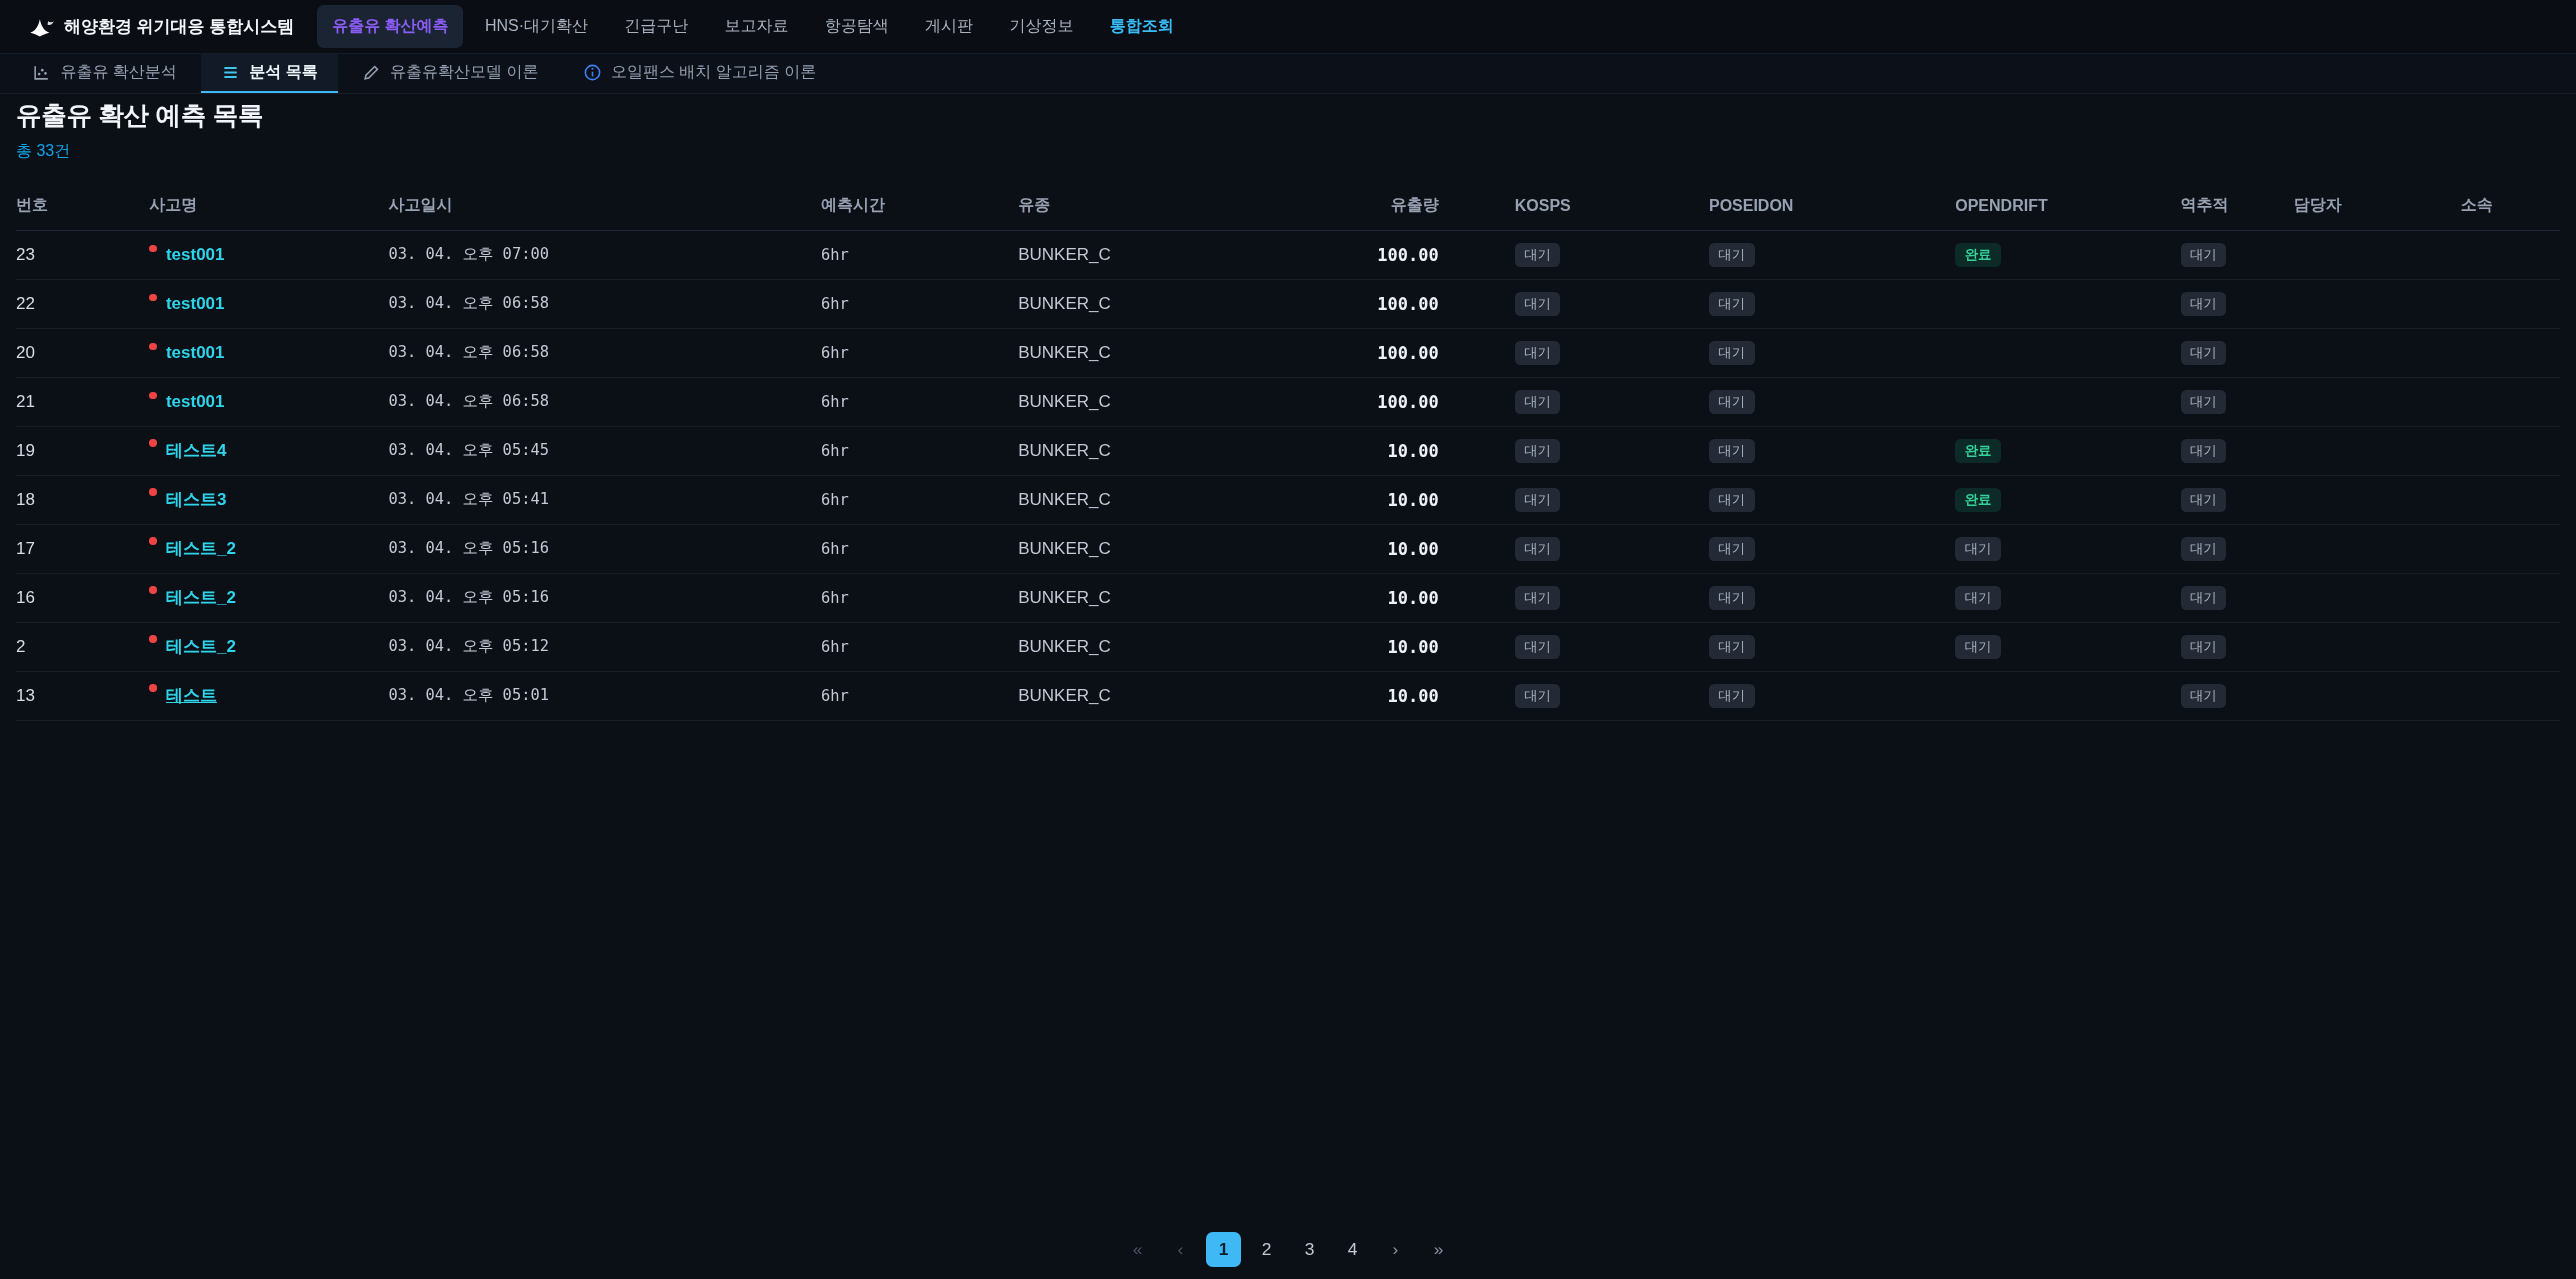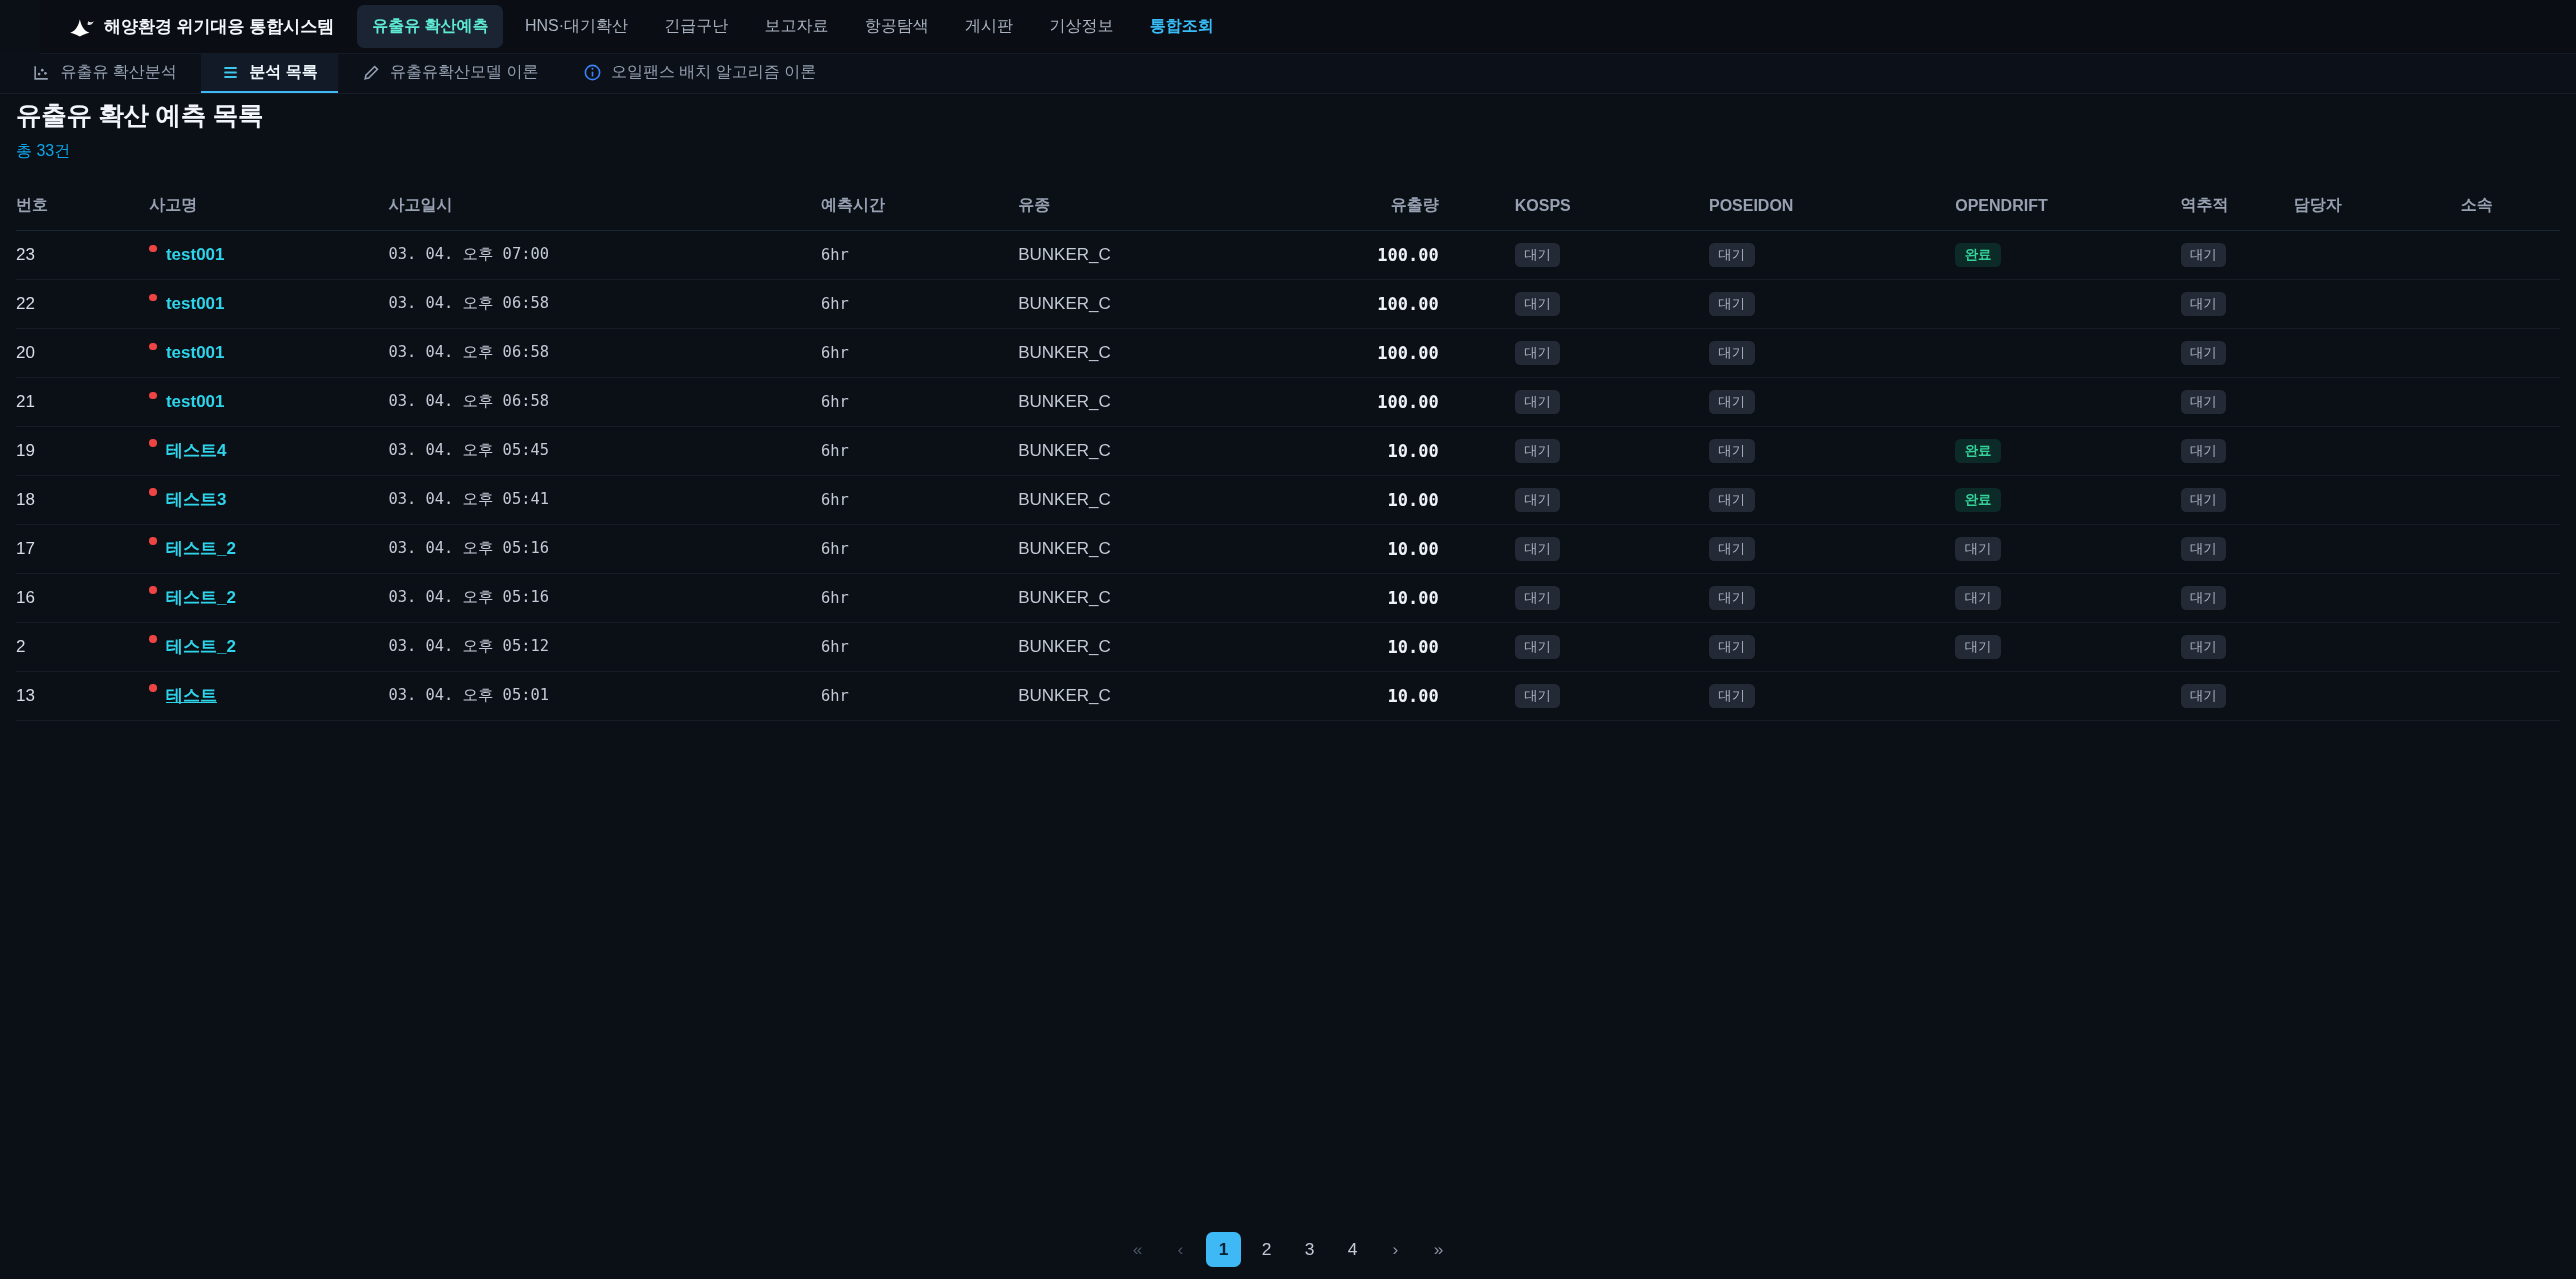--- a/index.html
+++ b/index.html
@@ -10,31 +10,30 @@
     font-family:"Liberation Sans","DejaVu Sans",sans-serif;
     overflow:hidden;
   }
 
   
   .navbar{
     height:54px; background:#0a0d13;
     border-bottom:1.3px solid #141b26;
     display:flex; align-items:center; justify-content:space-between;
     padding:0 29px;
-    margin-left:40px;
   }
   .nav-left{ display:flex; align-items:center; }
   .brand{ display:flex; align-items:center; gap:9.4px; font-size:17px; font-weight:700; color:#f3f6fa; white-space:nowrap; cursor:pointer; }
   .brand svg{ width:25.5px; height:20px; }
   .nav-items{ display:flex; align-items:center; gap:6.7px; margin-left:23px; }
   .nav-item{
     font-size:16px; color:#aab3c2; padding:10.7px 14.8px; border-radius:6.7px;
     white-space:nowrap; cursor:pointer;
   }
-  .nav-item.active{ background:#1a2433; color:#5eead4; font-weight:700; }
+  .nav-item.active{ background:#1a2433; color:#8b5cf6; font-weight:700; }
   .nav-item.accent{ color:#38bdf8; font-weight:700; }
   .nav-right{ display:flex; align-items:center; gap:17.4px; }
   .incident-badge{
     display:flex; align-items:center; gap:8px;
     font-size:14.8px; color:#f87171;
     background:rgba(248,113,113,.10); border:1.3px solid rgba(248,113,113,.38);
     border-radius:670px; padding:6.7px 14.8px; white-space:nowrap;
   }
   .dot-red{ width:8px; height:8px; border-radius:50%; background:#ef4444; display:inline-block; flex:0 0 auto; }
   .bell-btn{ background:none; border:none; cursor:pointer; display:flex; align-items:center; }

